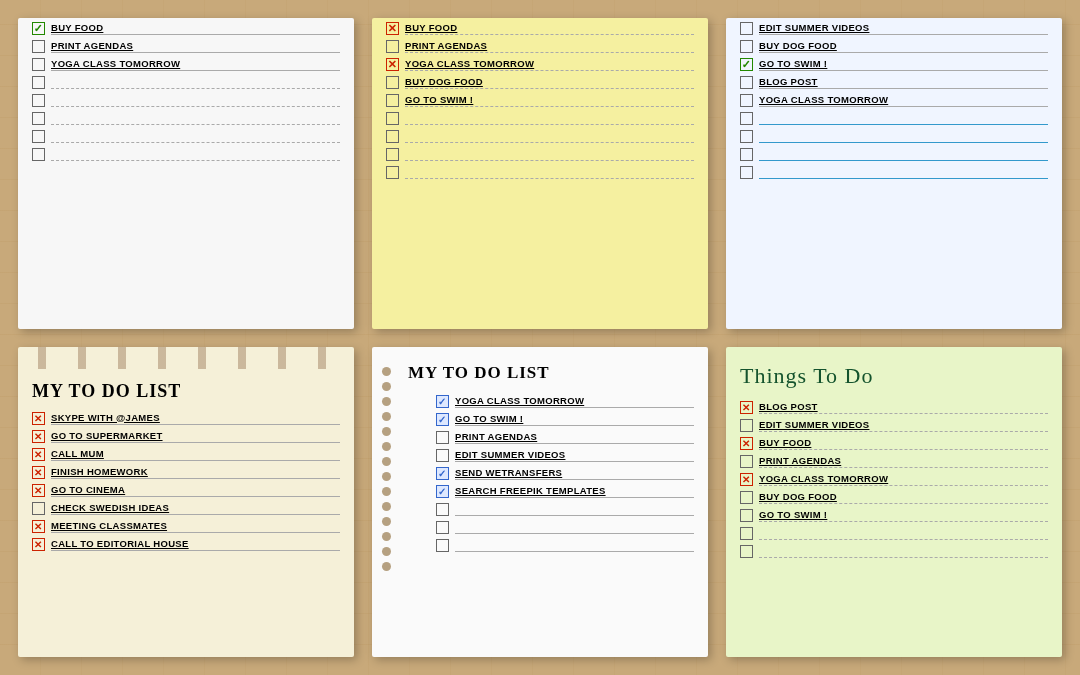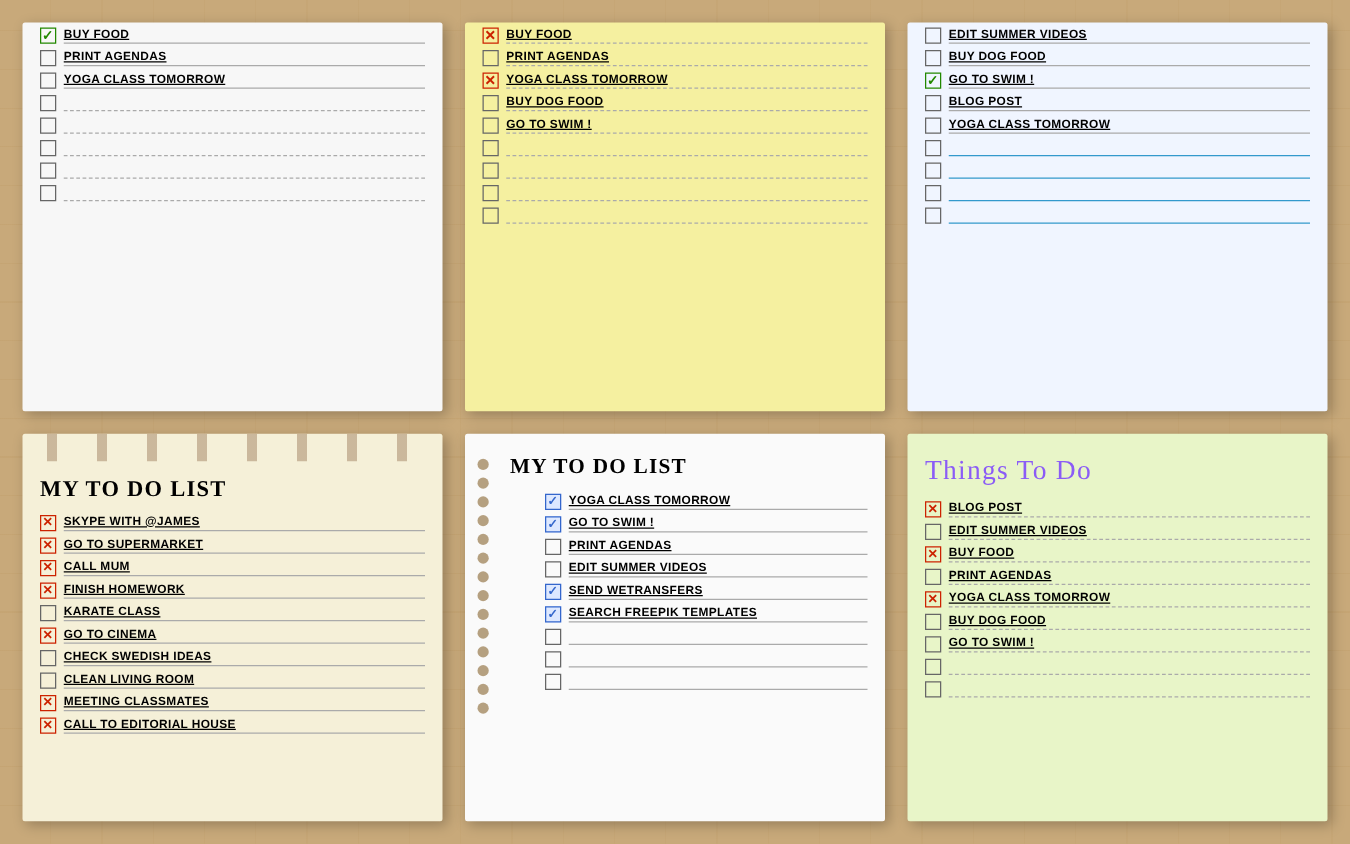--- a/index.html
+++ b/index.html
@@ -335,34 +335,26 @@
       </li>
       <li class="todo-item small">
         <span class="checkbox checked-x" style="font-size:10px">✕</span>
         <span class="item-text">Call Mum</span>
       </li>
       <li class="todo-item small">
         <span class="checkbox checked-x" style="font-size:10px">✕</span>
         <span class="item-text">Finish Homework</span>
       </li>
       <li class="todo-item small">
-        <span class="checkbox"></span>
-        <span class="item-text">Karate Class</span>
-      </li>
-      <li class="todo-item small">
         <span class="checkbox checked-x" style="font-size:10px">✕</span>
         <span class="item-text">Go To Cinema</span>
       </li>
       <li class="todo-item small">
         <span class="checkbox"></span>
         <span class="item-text">Check Swedish Ideas</span>
-      </li>
-      <li class="todo-item small">
-        <span class="checkbox"></span>
-        <span class="item-text">Clean Living Room</span>
       </li>
       <li class="todo-item small">
         <span class="checkbox checked-x" style="font-size:10px">✕</span>
         <span class="item-text">Meeting Classmates</span>
       </li>
       <li class="todo-item small">
         <span class="checkbox checked-x" style="font-size:10px">✕</span>
         <span class="item-text">Call To Editorial House</span>
       </li>
     </ul>
@@ -420,21 +412,21 @@
         <span class="item-text empty">_</span>
       </li>
       <li class="todo-item small">
         <span class="checkbox"></span>
         <span class="item-text empty">_</span>
       </li>
     </ul>
   </div>
 
   <div class="card card-green">
-    <div class="card-title" style="font-size:22px; font-family:Georgia,serif; font-weight:normal; color:#8b5cf6; margin-bottom:12px;">Things To Do</div>
+    <div class="card-title" style="font-size:22px; font-family:Georgia,serif; font-weight:normal; color:#14532d; margin-bottom:12px;">Things To Do</div>
     <ul class="todo-list">
       <li class="todo-item small">
         <span class="checkbox checked-x" style="font-size:10px">✕</span>
         <span class="item-text dashed">Blog Post</span>
       </li>
       <li class="todo-item small">
         <span class="checkbox"></span>
         <span class="item-text dashed">Edit Summer Videos</span>
       </li>
       <li class="todo-item small">

